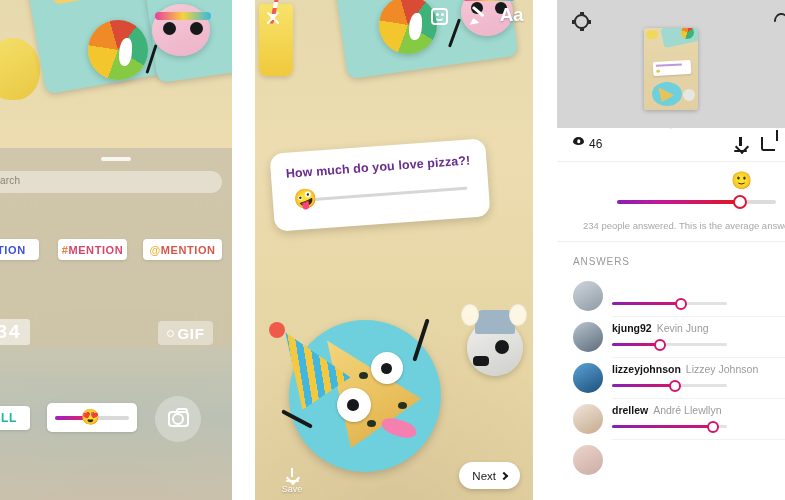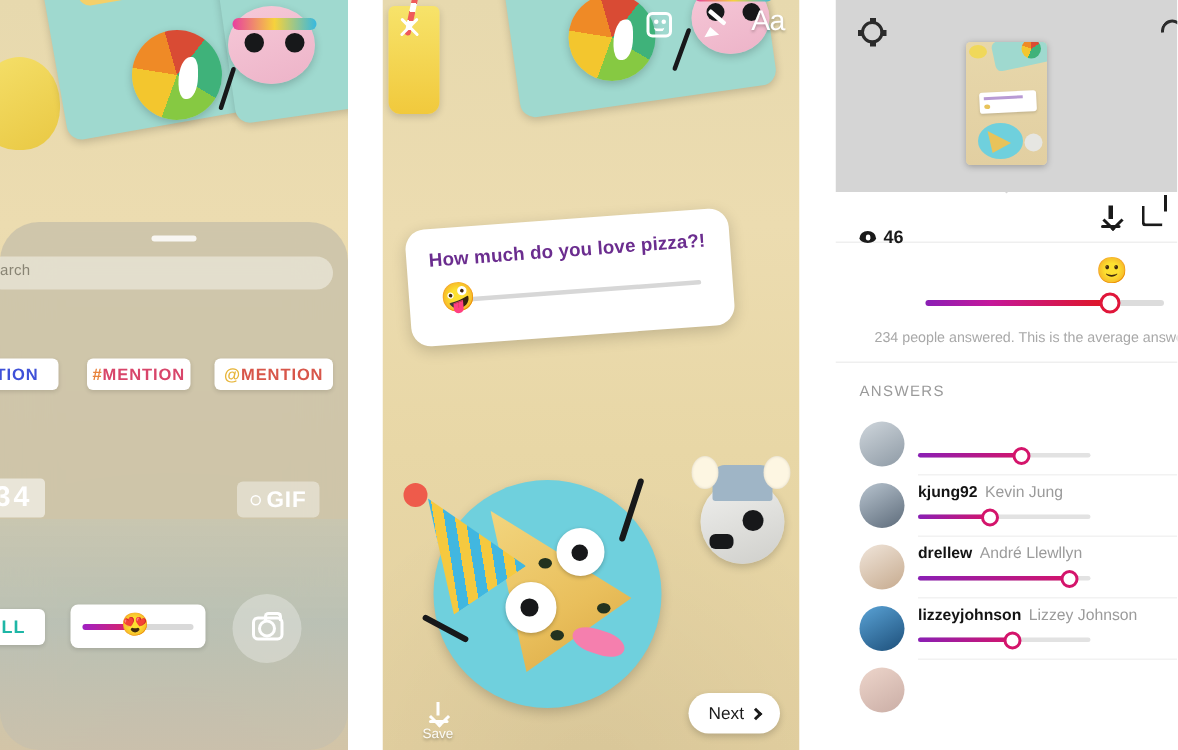--- a/index.html
+++ b/index.html
@@ -53,21 +53,21 @@
   .horn { position:absolute; background:#fdf6e2; border-radius:50%;
     box-shadow:inset 0 0 2px rgba(0,0,0,.15); }
   .helmet { position:absolute; background:#9fb5c6; border-radius:8px 8px 2px 2px; }
   .facepaint { position:absolute; background:#17181a; border-radius:50%; }
   .bananas { position:absolute; border-radius:50% 50% 45% 45%;
     background:linear-gradient(150deg,#f5e06a,#e9c843); }
   .chips { position:absolute; border-radius:8px; background:#f4d06a; }
 
   
   .sheet { position:absolute; left:0; right:0; bottom:0; top:148px;
-    background:rgba(200,192,170,.80); backdrop-filter:blur(16px);border-radius:26px; }
+    background:rgba(200,192,170,.80); backdrop-filter:blur(16px); }
   .sheet-blur-veil{ position:absolute; left:0; right:0; top:198px; bottom:0;
     background:linear-gradient(180deg, rgba(190,200,190,.35), rgba(170,190,190,.55) 45%, rgba(200,190,175,.55)); }
   .grabber { position:absolute; left:50%; transform:translateX(-50%); top:9px;
     width:30px; height:4px; border-radius:2px; background:rgba(255,255,255,.85); }
   .searchbar { position:absolute; left:-10px; right:10px; top:23px; height:22px;
     border-radius:11px; background:rgba(234,230,216,.75); }
   .searchbar span { position:absolute; left:10px; top:4px; font-size:10px;
     color:rgba(120,115,100,.85); letter-spacing:.2px; }
 
   .stk { position:absolute; background:#fff; border-radius:4px;
@@ -121,21 +121,21 @@
     border-radius:4px; }
   .ic-sticker::before{content:"";position:absolute;left:2.5px;top:3px;width:3px;height:3px;border-radius:50%;background:#fff;}
   .ic-sticker::after{content:"";position:absolute;right:2.5px;top:3px;width:3px;height:3px;border-radius:50%;background:#fff;}
   .ic-sticker i{position:absolute;left:2.5px;bottom:2.5px;width:7px;height:3px;border-bottom:2px solid #fff;border-radius:0 0 6px 6px;}
   .ic-pen { left:214px; top:7px; width:18px; height:18px; }
   .ic-pen::before{content:"";position:absolute;left:2px;top:3px;width:14px;height:3.4px;
     background:#fff;transform:rotate(40deg);border-radius:1px;}
   .ic-pen::after{content:"";position:absolute;left:0;bottom:1px;width:0;height:0;
     border-left:5px solid transparent;border-right:5px solid transparent;border-bottom:6px solid #fff;
     transform:rotate(-10deg);}
-  .ic-aa { right:10px; top:4px; font-size:19px; font-weight:normal; color:#fff;
+  .ic-aa { right:10px; top:4px; font-size:19px; font-weight:bold; color:#fff;
     letter-spacing:-.5px; text-shadow:0 1px 2px rgba(0,0,0,.25); }
 
   .poll-card { position:absolute; left:17px; top:146px; width:216px; height:78px;
     background:#fff; border-radius:13px; transform:rotate(-4.2deg);
     box-shadow:0 3px 10px rgba(0,0,0,.18); }
   .poll-q { position:absolute; left:15px; top:14px; width:192px; font-size:12.5px;
     font-weight:bold; color:#6b2d8f; letter-spacing:.1px; line-height:1.2; }
   .poll-track { position:absolute; left:32px; top:47px; width:163px; height:2.6px;
     border-radius:2px; background:#d7d7d7; }
   .poll-emoji { position:absolute; left:21px; top:38px; font-size:19px; line-height:1; }
@@ -193,22 +193,22 @@
   .thumb .t-pizza{ position:absolute; left:13px; bottom:8px; width:17px; height:15px;
     background:#e8c35a; clip-path:polygon(8% 2%,100% 55%,28% 100%);}
   .thumb .t-vik{ position:absolute; right:3px; bottom:9px; width:12px; height:12px; border-radius:50%;
     background:#e6e6e2;}
   .caret { position:absolute; left:50%; transform:translateX(-50%); top:120px;
     width:0; height:0; border-left:9px solid transparent; border-right:9px solid transparent;
     border-top:9px solid #d5d5d5; z-index:3; }
 
   .rp-meta { position:absolute; left:0; right:0; top:128px; height:34px;
     border-bottom:1px solid #efefef; }
-  .views { position:absolute; left:16px; top:23px; display:flex; align-items:center; gap:5px;
-    font-size:12px; font-weight:bold; color:#1a1a1a; }
+  .views { position:absolute; left:16px; top:9px; display:flex; align-items:flex-start; gap:5px;
+    font-size:12px; font-weight:normal; color:#1a1a1a; }
   .eye-ico { width:11px; height:8px; border-radius:50% 50% 50% 50%/60% 60% 40% 40%;
     background:#1a1a1a; position:relative; }
   .eye-ico::after{content:"";position:absolute;left:50%;top:50%;transform:translate(-50%,-50%);
     width:3.5px;height:3.5px;border-radius:50%;background:#fff;}
   .meta-dl { position:absolute; right:38px; top:9px; width:13px; height:15px; }
   .meta-dl::before{content:"";position:absolute;left:5.4px;top:0;width:2.2px;height:9px;background:#1a1a1a;}
   .meta-dl::after{content:"";position:absolute;left:2.6px;top:5px;width:8px;height:8px;
     border-left:2.2px solid #1a1a1a;border-bottom:2.2px solid #1a1a1a;transform:rotate(-45deg);}
   .meta-dl i{position:absolute;left:0;bottom:0;width:13px;height:2.2px;background:#1a1a1a;border-radius:1px;}
   .meta-share { position:absolute; right:10px; top:9px; width:14px; height:14px;
@@ -433,41 +433,41 @@
             <span class="ans-user">kjung92</span><span class="ans-full">Kevin Jung</span>
           </div>
           <div class="ans-track"></div>
           <div class="ans-fill" style="width:48px;"></div>
           <div class="ans-knob" style="left:97px;"></div>
           <div class="ans-div"></div>
         </div>
 
 
         <div class="ans-row">
+          <div class="ans-av" style="background:linear-gradient(150deg,#5aa3d6,#1d4f7a);"></div>
+          <div class="ans-names">
+            <span class="ans-user">lizzeyjohnson</span><span class="ans-full">Lizzey Johnson</span>
+          </div>
+          <div class="ans-track"></div>
+          <div class="ans-fill" style="width:63px;"></div>
+          <div class="ans-knob" style="left:112px;"></div>
+          <div class="ans-div"></div>
+        </div>
+
+        <div class="ans-row">
           <div class="ans-av" style="background:linear-gradient(150deg,#f0e5da,#c6aa8e);"></div>
           <div class="ans-names">
             <span class="ans-user">drellew</span><span class="ans-full">André Llewllyn</span>
           </div>
           <div class="ans-track"></div>
           <div class="ans-fill" style="width:101px;"></div>
           <div class="ans-knob" style="left:150px;"></div>
           <div class="ans-div"></div>
         </div>
 
-        <div class="ans-row">
-          <div class="ans-av" style="background:linear-gradient(150deg,#5aa3d6,#1d4f7a);"></div>
-          <div class="ans-names">
-            <span class="ans-user">lizzeyjohnson</span><span class="ans-full">Lizzey Johnson</span>
-          </div>
-          <div class="ans-track"></div>
-          <div class="ans-fill" style="width:63px;"></div>
-          <div class="ans-knob" style="left:112px;"></div>
-          <div class="ans-div"></div>
-        </div>
-
         <div class="ans-row cut">
           <div class="ans-av" style="background:linear-gradient(150deg,#d8a38c,#8a4a38);"></div>
 
         </div>
 
       </div>
     </div>
   </div>
 
 </div>

